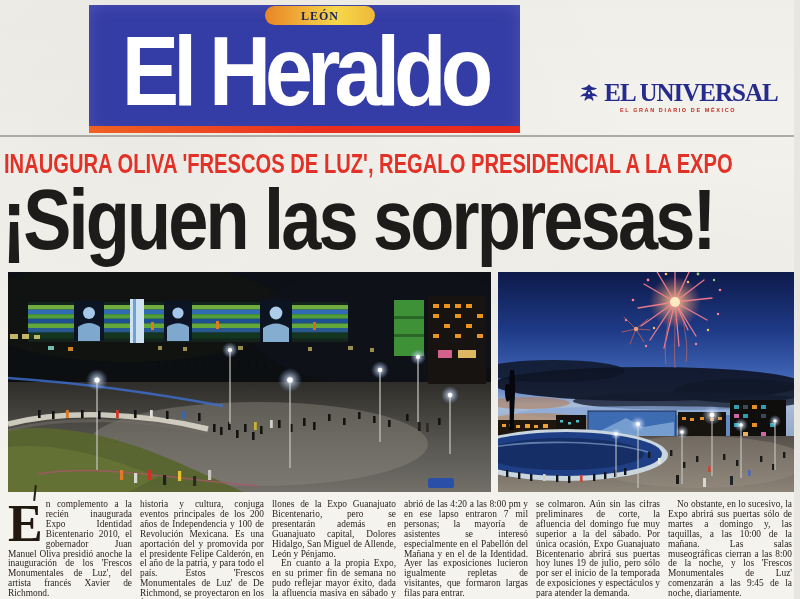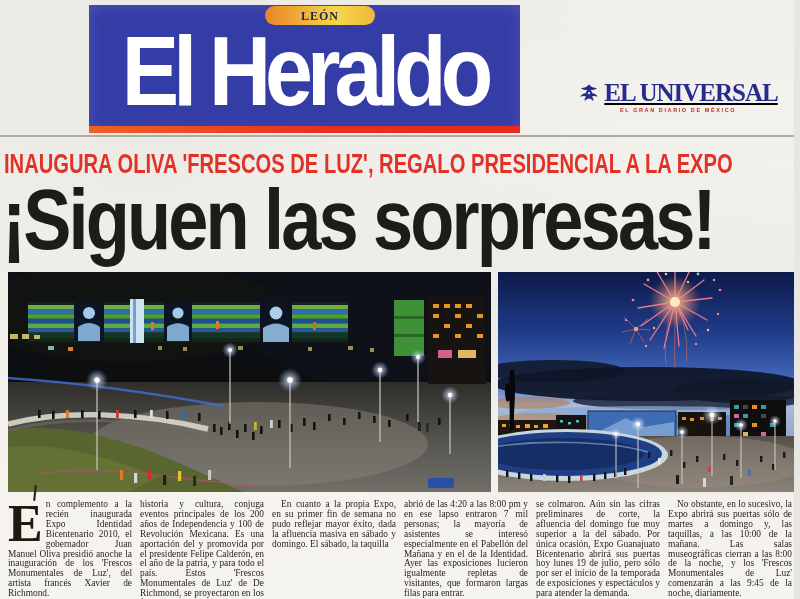--- a/index.html
+++ b/index.html
@@ -15,21 +15,21 @@
   .edition-pill{position:absolute;left:176px;top:1px;width:110px;height:19px;border-radius:10px;
     background:linear-gradient(90deg,#e98426,#f6d84a 65%,#f0b838);display:flex;align-items:center;justify-content:center;}
   .edition-label{font-weight:bold;font-size:12px;color:#1d2560;letter-spacing:1px;line-height:1;}
   .paper-title{position:absolute;left:0;right:0;top:17px;text-align:center;color:#ffffff;margin:0;
     font-family:"Liberation Sans",sans-serif;font-weight:bold;font-size:86px;letter-spacing:-6px;
     line-height:1;transform:scale(1,1.14);transform-origin:center top;white-space:nowrap;}
   .masthead-stripe{position:absolute;left:0;bottom:0;width:100%;height:7px;
     background:linear-gradient(90deg,#ef6223,#ea2f1f 55%,#e82a1c);}
   .alliance{position:absolute;left:556px;top:80px;width:244px;text-align:center;}
   .alliance-label{font-size:12px;font-weight:bold;color:#1c1a18;letter-spacing:0.5px;}
-  .partner-row{display:flex;align-items:center;justify-content:center;gap:4px;margin-top:0px;text-decoration:underline;}
+  .partner-row{display:flex;align-items:center;justify-content:center;gap:4px;margin-top:0px;}
   .eagle{width:22px;height:22px;display:inline-block;}
   .partner-name{font-weight:bold;font-size:25px;color:#252c8e;letter-spacing:-1px;line-height:1;}
   .partner-tagline{font-family:"Liberation Sans",sans-serif;font-size:5.5px;font-weight:bold;
     color:#c22a22;letter-spacing:1.6px;margin-top:2px;}
   .rule{position:absolute;left:0;top:135px;width:800px;height:0;border-top:2px solid #aeaba4;}
   
   .kicker{position:absolute;left:4px;top:148px;margin:0;white-space:nowrap;
     font-family:"Liberation Sans",sans-serif;font-weight:bold;font-size:24px;color:#e23127;
     letter-spacing:0px;transform:scale(0.84,1.15);transform-origin:left top;}
   .headline{position:absolute;left:2px;top:177px;margin:0;white-space:nowrap;
@@ -499,20 +499,21 @@
 
   <div class="article">
     <div class="col">
       <p><span class="dropcap">E</span><span>n complemento a la recién inaugurada Expo Identidad Bicentenario 2010, el gobernador Juan Manuel Oliva presidió anoche la inauguración de los 'Frescos Monumentales de Luz', del artista francés Xavier de Richmond.</span></p>
 
     </div>
     <div class="col">
       <p>historia y cultura, conjuga eventos principales de los 200 años de Independencia y 100 de Revolución Mexicana. Es una aportación del y promovida por el presidente Felipe Calderón, en el año de la patria, y para todo el país. Estos 'Frescos Monumentales de Luz' de De Richmond, se proyectaron en los frentes de los Pabe-</p>
     </div>
     <div class="col">
+      <p>llones de la Expo Guanajuato Bicentenario, pero se presentarán además en Guanajuato capital, Dolores Hidalgo, San Miguel de Allende, León y Pénjamo.</p>
       <p class="indent">En cuanto a la propia Expo, en su primer fin de semana no pudo reflejar mayor éxito, dada la afluencia masiva en sábado y domingo. El sábado, la taquilla</p>
     </div>
     <div class="col">
       <p>abrió de las 4:20 a las 8:00 pm y en ese lapso entraron 7 mil personas; la mayoría de asistentes se interesó especialmente en el Pabellón del Mañana y en el de la Identidad. Ayer las exposiciones lucieron igualmente repletas de visitantes, que formaron largas filas para entrar.</p>
 
     </div>
     <div class="col">
       <p>se colmaron. Aún sin las cifras preliminares de corte, la afluencia del domingo fue muy superior a la del sábado. Por única ocasión, Expo Guanajuato Bicentenario abrirá sus puertas hoy lunes 19 de julio, pero sólo por ser el inicio de la temporada de exposiciones y espectáculos y para atender la demanda.</p>
     </div>
     <div class="col">

